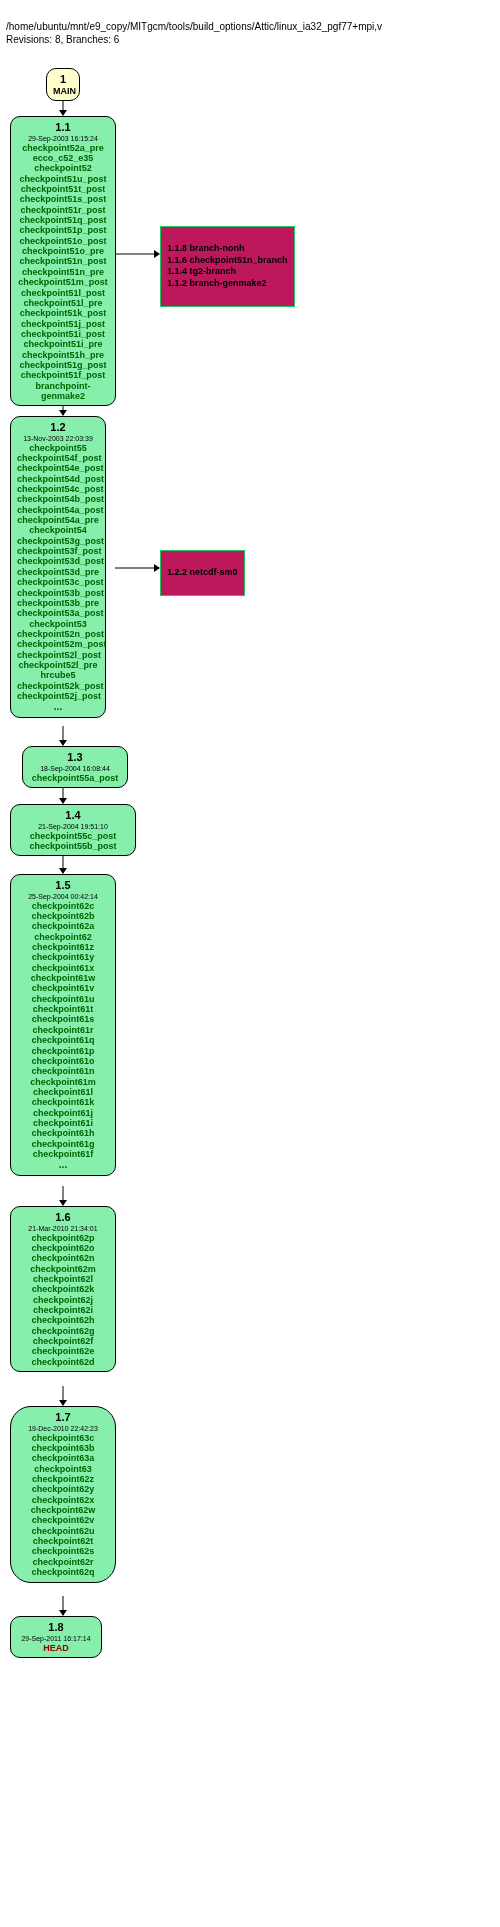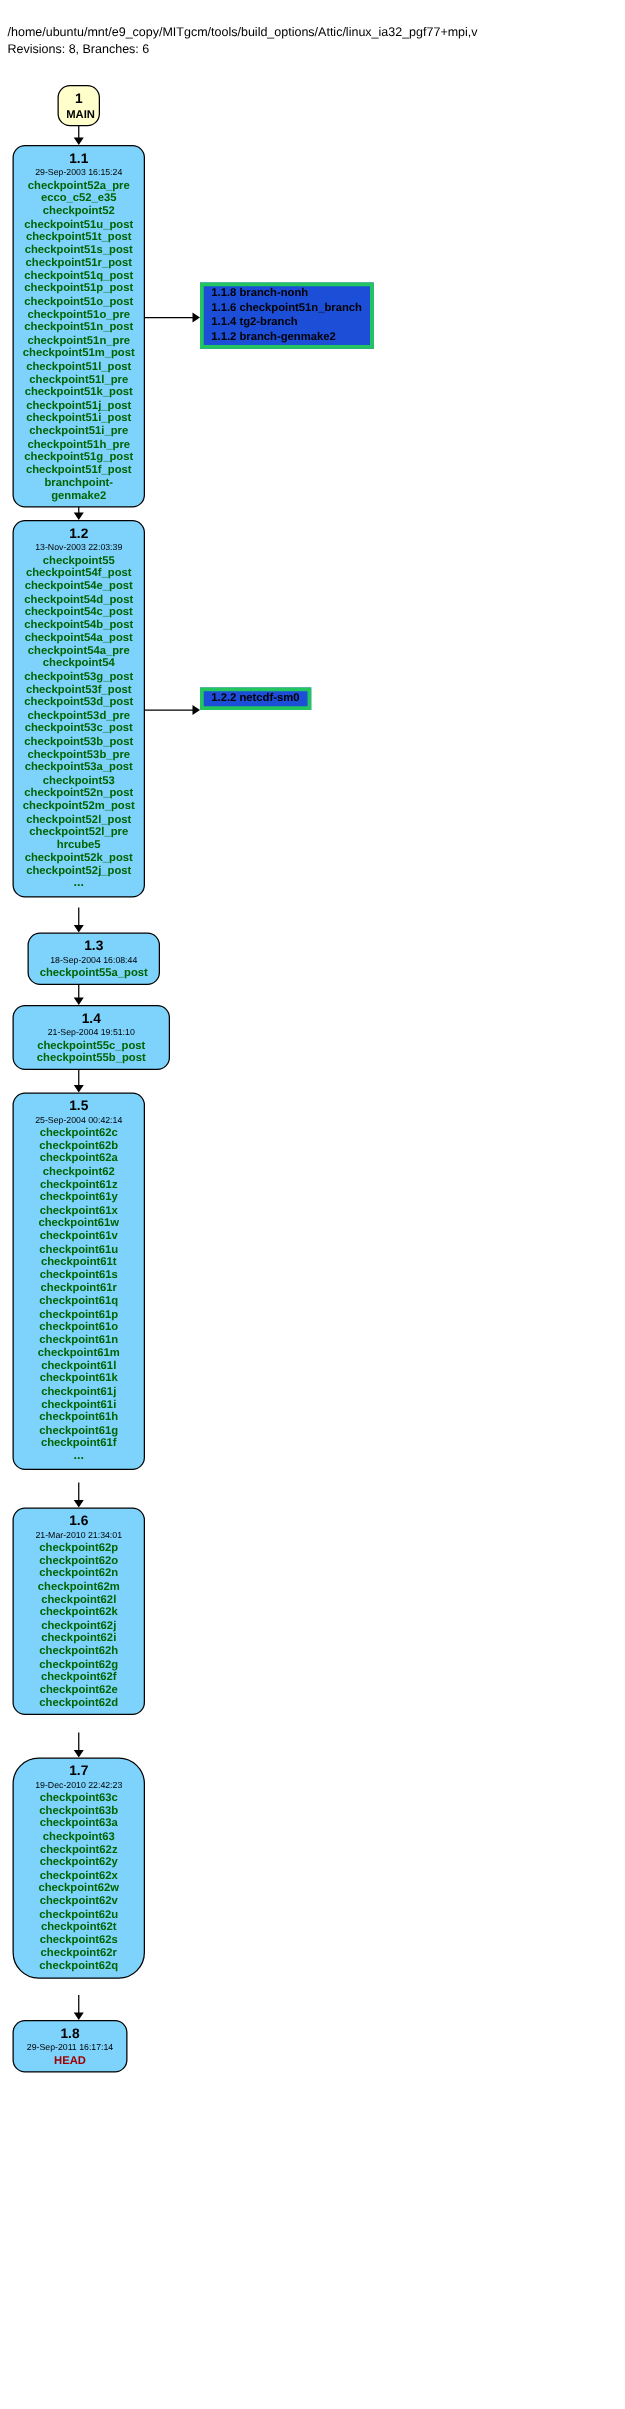--- a/index.html
+++ b/index.html
@@ -49,27 +49,27 @@
   }
   .node .dots {
     color: #006400;
     font-weight: bold;
     font-size: 10px;
   }
   .main {
     background: #ffffcc;
   }
   .rev1 {
-    background: #7dd3fc;
+    background: #86efac;
   }
   .branch-note {
     position: absolute;
-    background: #1d4ed8;
-    border: 3px solid #22c55e;
-    padding: 0 6px;
+    background: #be185d;
+    border: 1px solid #22c55e;
+    padding: 16px 6px;
     font-size: 9px;
     line-height: 1.3;
   }
   .branch-note .bn {
     font-weight: bold;
   }
   svg.connector {
     position: absolute;
     top: 0;
     left: 0;
@@ -162,21 +162,21 @@
       <div class="tag">branchpoint-genmake2</div>
     </div>
 
 <div class="branch-note" id="bn1" style="left:160px; top:160px;">
       <div><span class="bn">1.1.8 </span><span class="bn">branch-nonh</span></div>
       <div><span class="bn">1.1.6 </span><span class="bn">checkpoint51n_branch</span></div>
       <div><span class="bn">1.1.4 </span><span class="bn">tg2-branch</span></div>
       <div><span class="bn">1.1.2 </span><span class="bn">branch-genmake2</span></div>
     </div>
 
-<div class="node rev1" id="node-r12" style="left:10px; top:350px; width:106px;">
+<div class="node rev1" id="node-r12" style="left:10px; top:350px; width:96px;">
   <div class="rev">1.2</div>
   <div class="date">13-Nov-2003 22:03:39</div>
 <div class="tag">checkpoint55</div>
       <div class="tag">checkpoint54f_post</div>
       <div class="tag">checkpoint54e_post</div>
       <div class="tag">checkpoint54d_post</div>
       <div class="tag">checkpoint54c_post</div>
       <div class="tag">checkpoint54b_post</div>
       <div class="tag">checkpoint54a_post</div>
       <div class="tag">checkpoint54a_pre</div>

